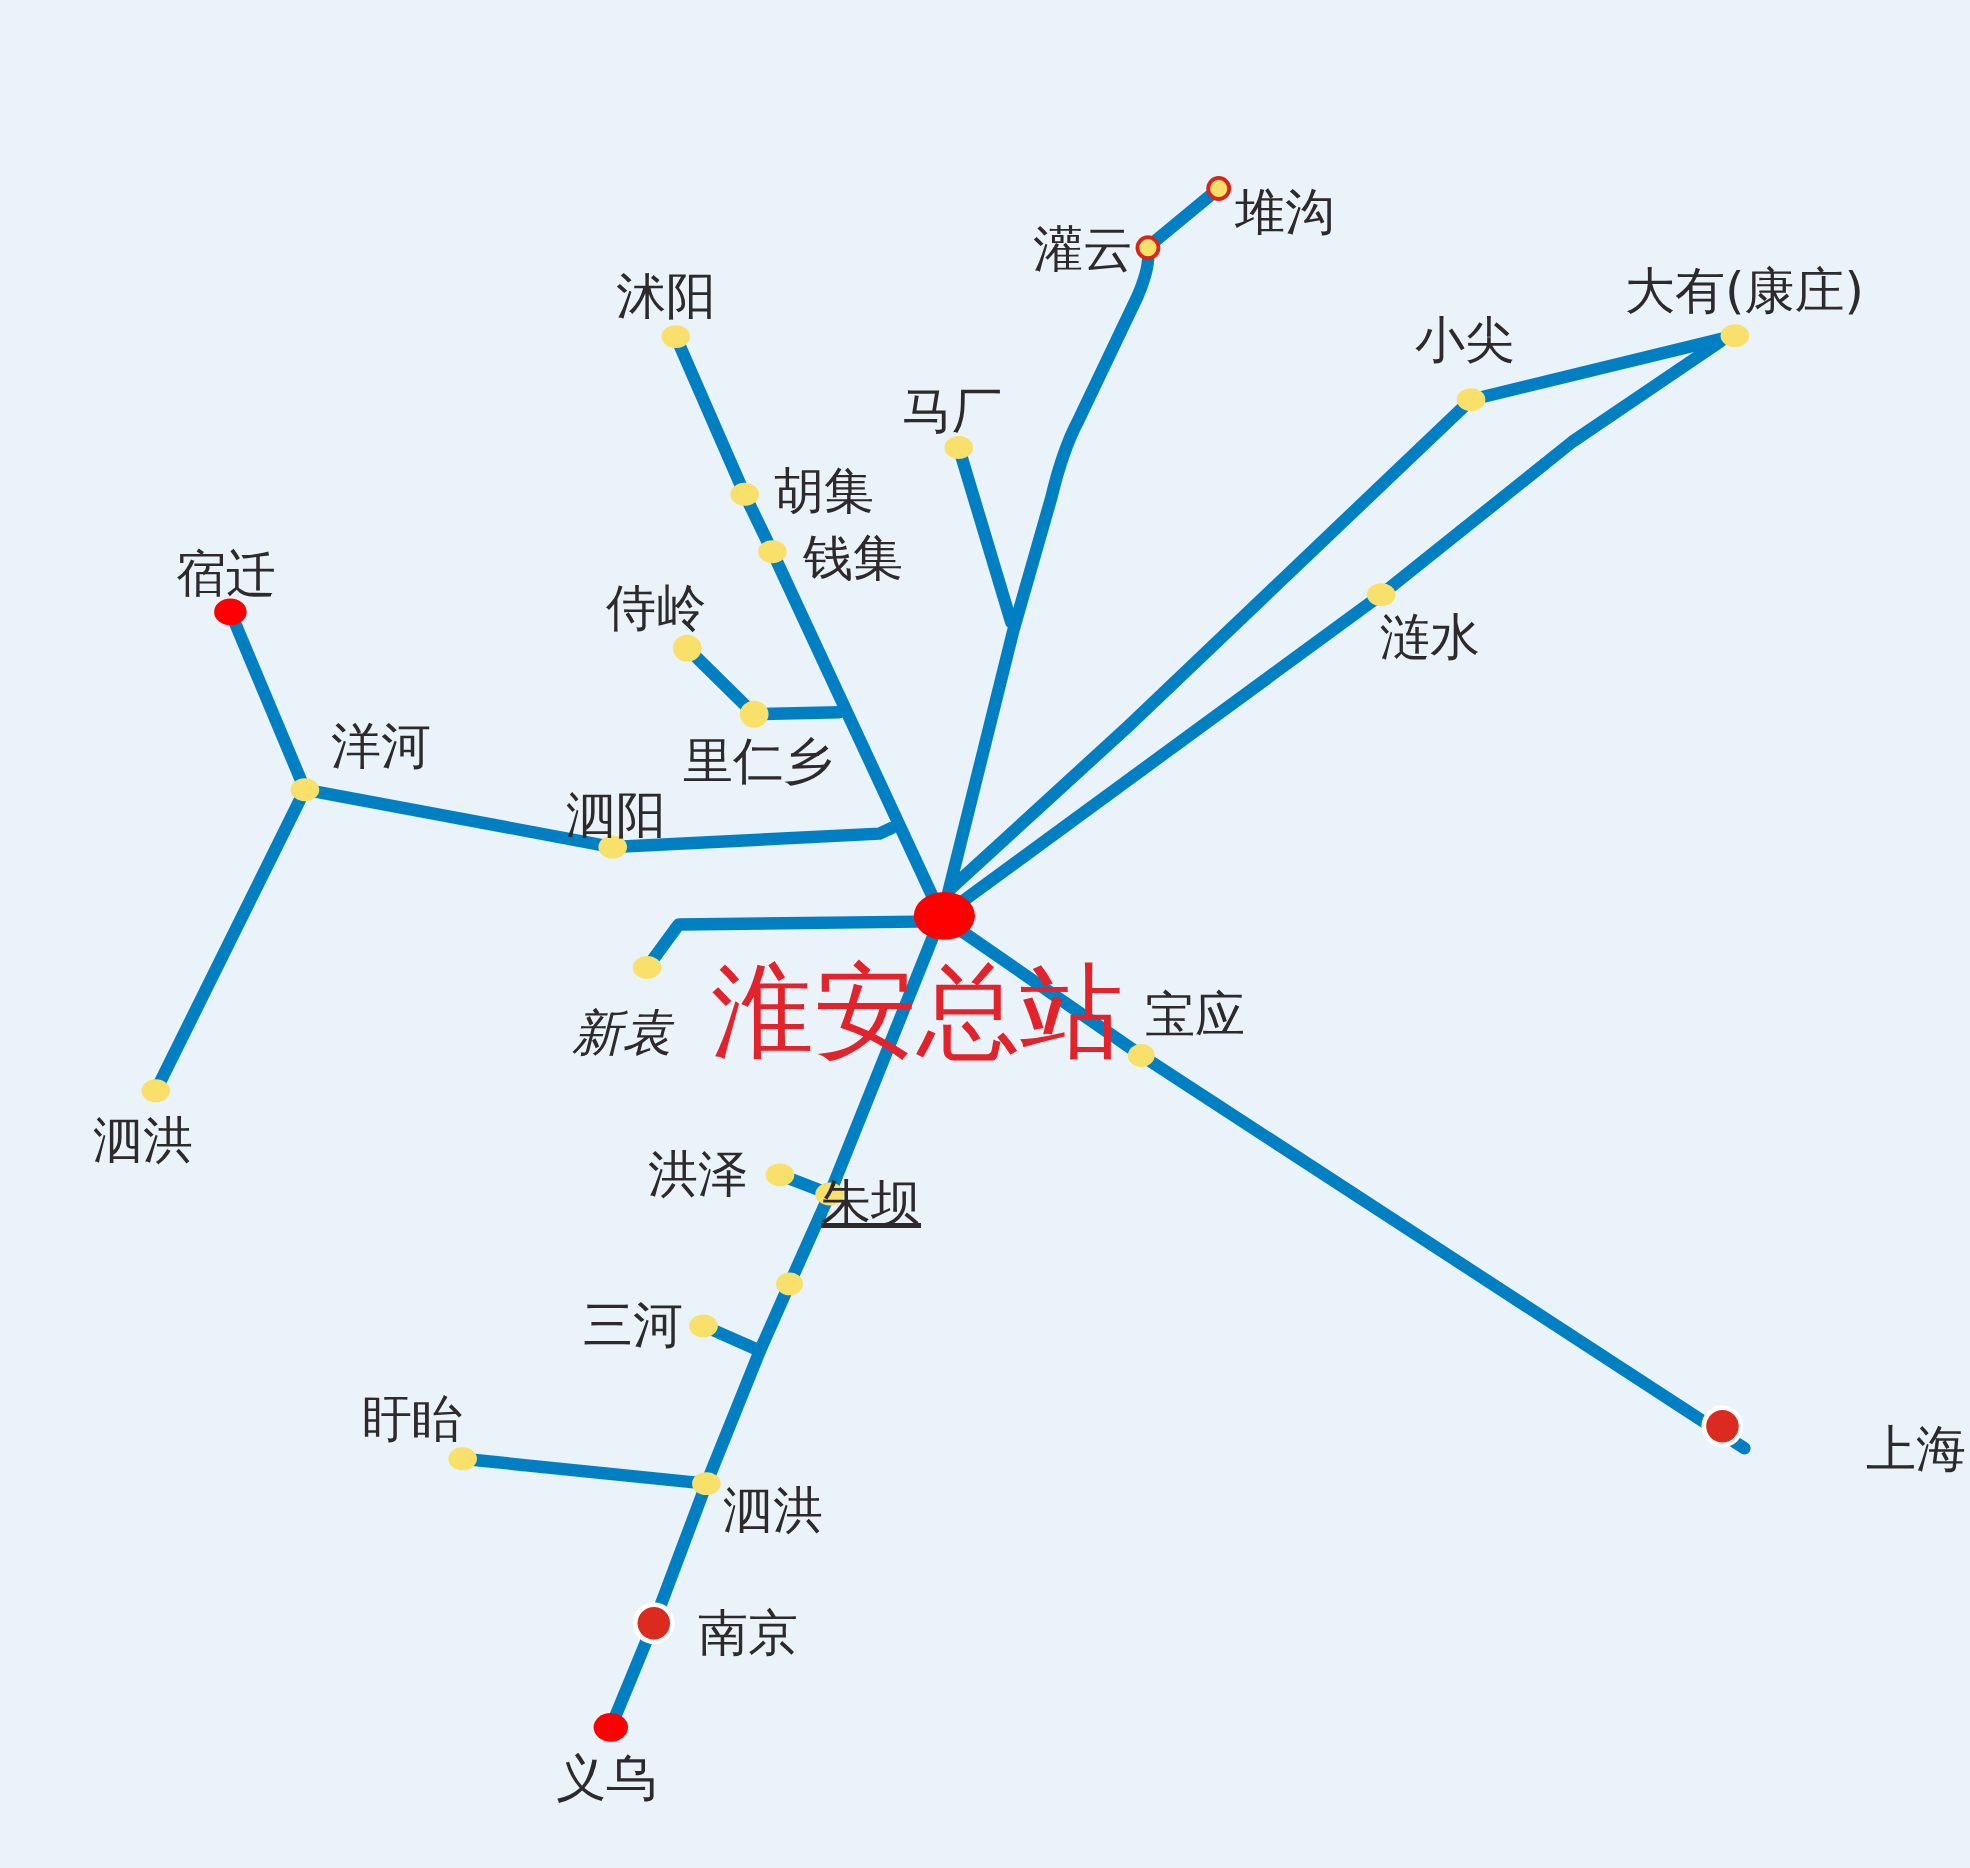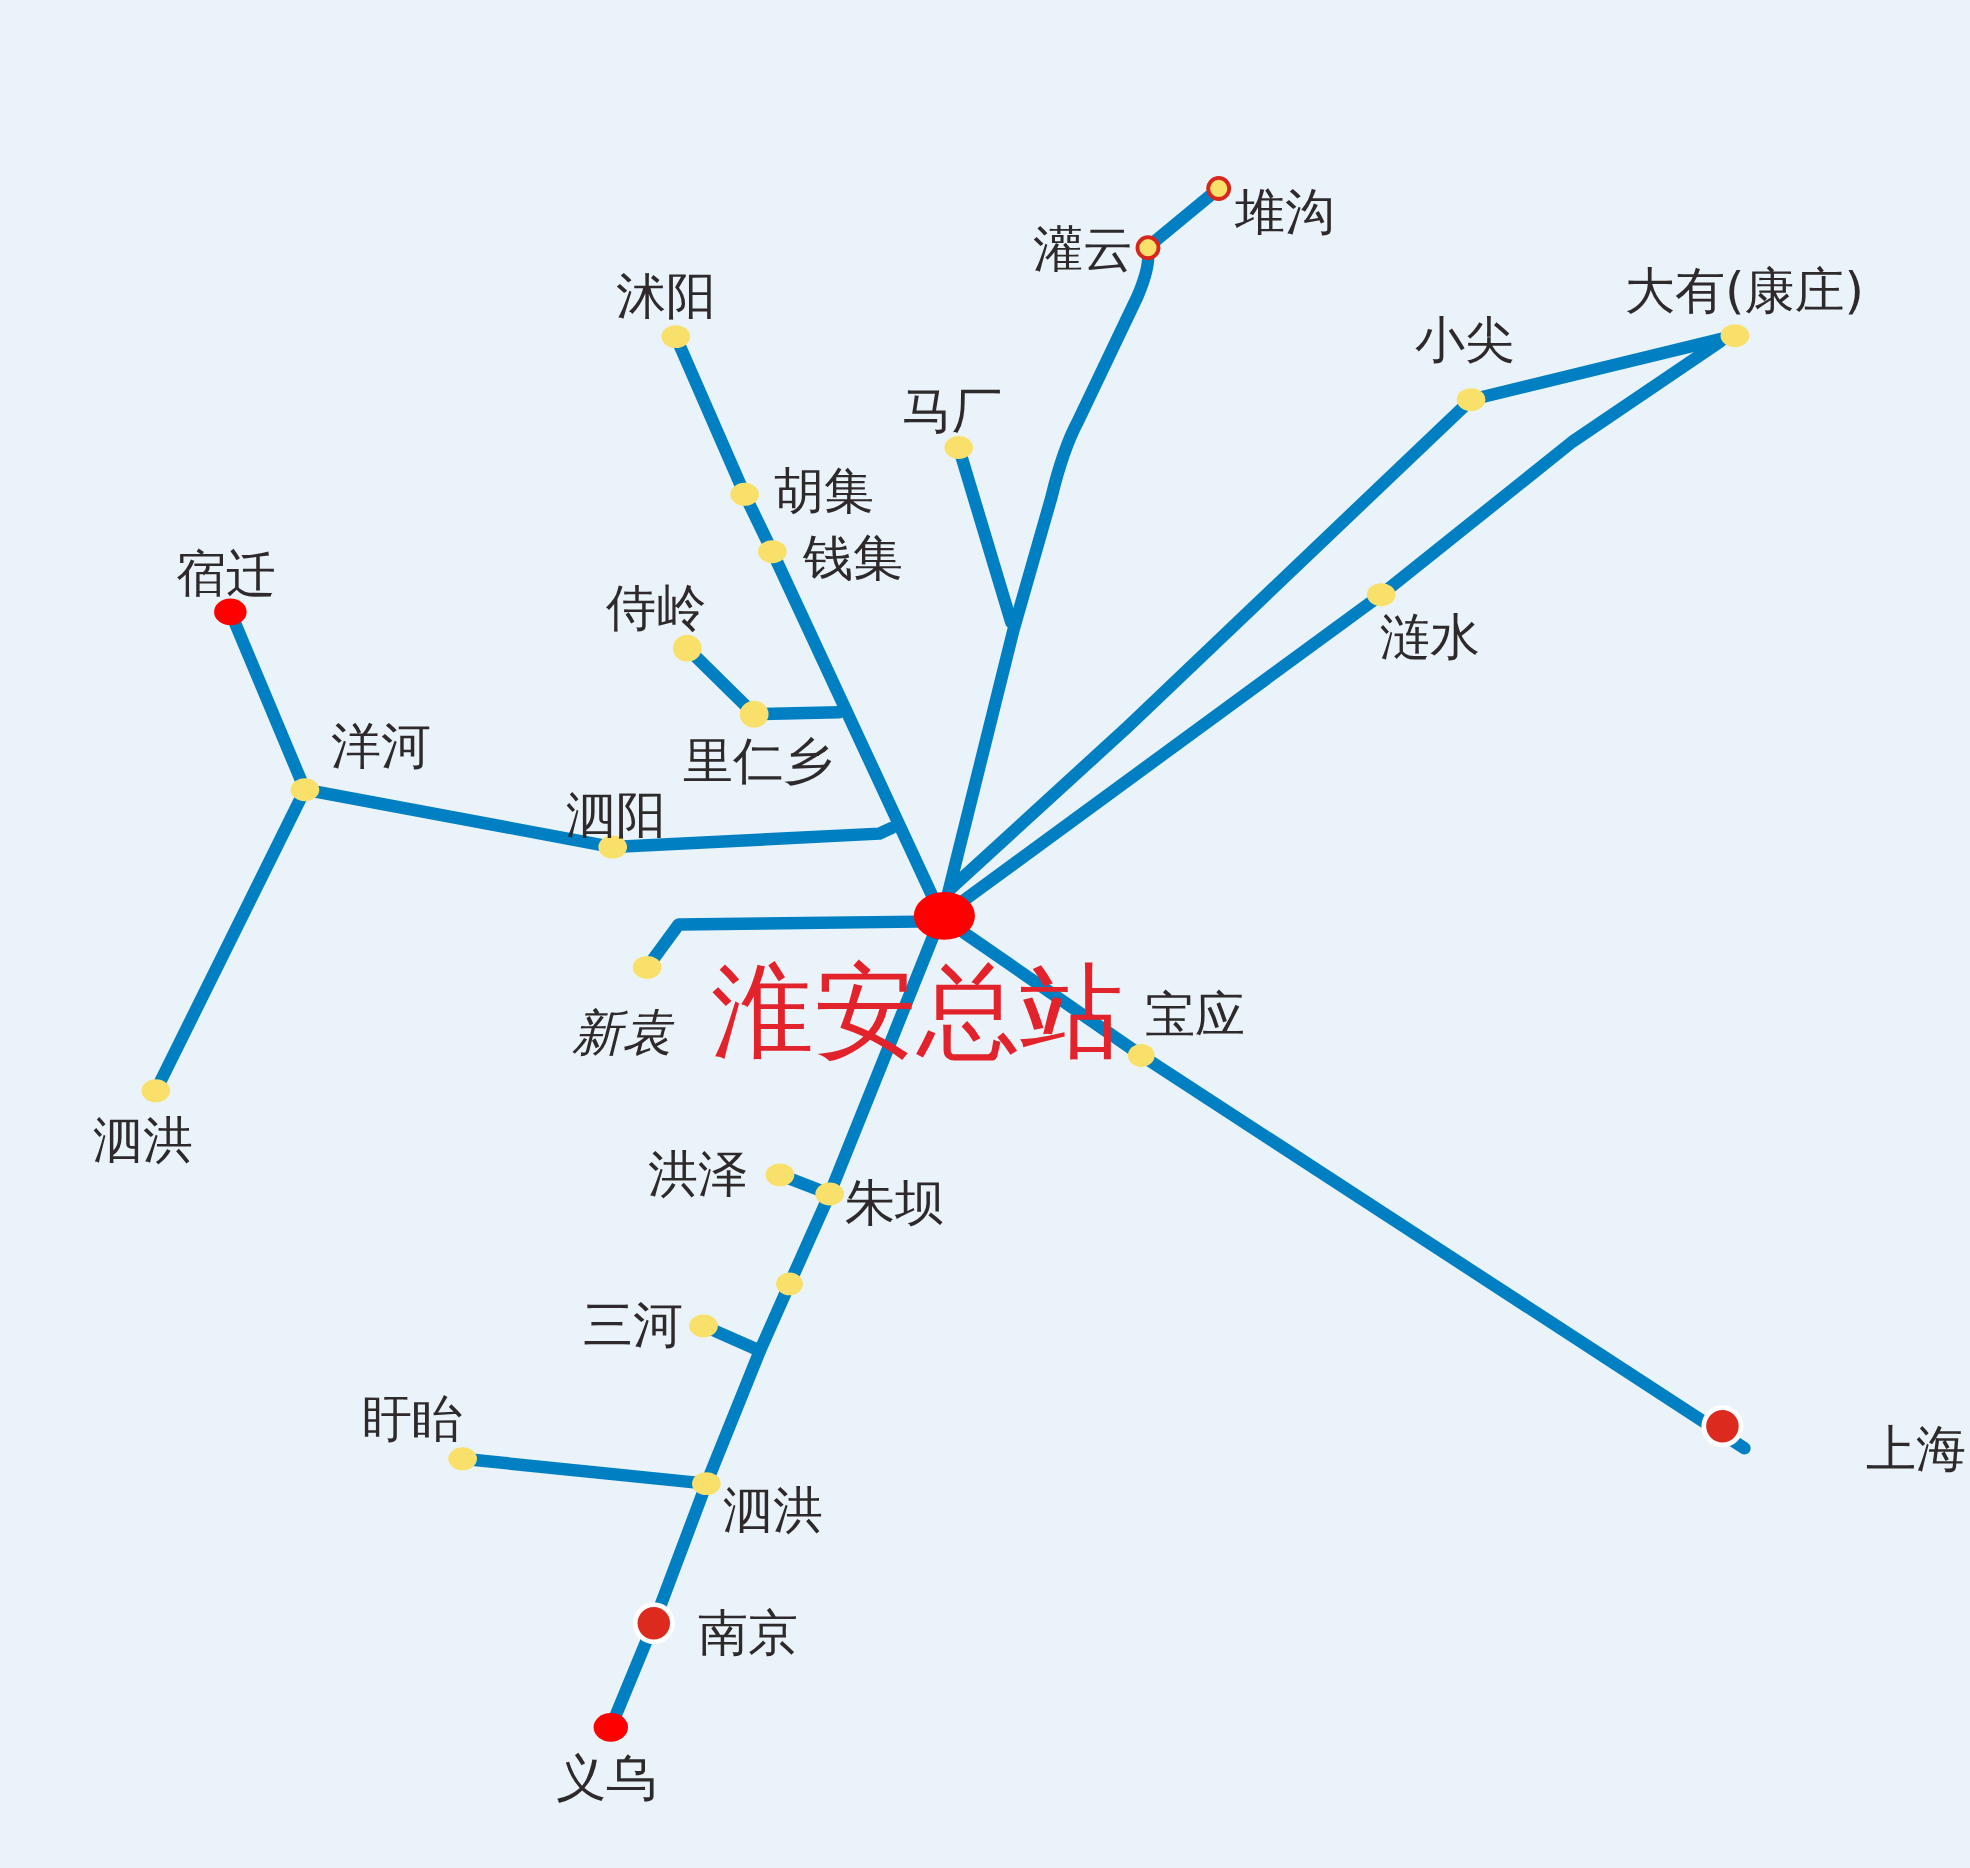--- a/index.html
+++ b/index.html
@@ -93,19 +93,19 @@
 <div class="lbl" style="left:1013px; top:224px;margin-left:20px;">灌云</div>
 <div class="lbl" style="left:1235px; top:187px;">堆沟</div>
 <div class="lbl" style="left:1415px; top:315px;">小尖</div>
 <div class="lbl" style="left:1625px; top:266px;">大有(康庄)</div>
 <div class="lbl" style="left:1380px; top:612px;">涟水</div>
 <div class="lbl" style="left:572px; top:1008px;font-style:italic;">新袁</div>
 <div class="hub-title" style="left:711px; top:960px;">淮安总站</div>
 <div class="lbl" style="left:1145px; top:990px;">宝应</div>
 <div class="lbl" style="left:1866px; top:1424px;text-align:right;">上海</div>
 <div class="lbl" style="left:648px; top:1149px;">洪泽</div>
-<div class="lbl" style="left:845px; top:1178px;">朱坝</div>
+<div class="lbl" style="left:821px; top:1178px;text-decoration:underline;">朱坝</div>
 <div class="lbl" style="left:583px; top:1300px;">三河</div>
 <div class="lbl" style="left:350px; top:1394px;margin-left:12px;">盱眙</div>
 <div class="lbl" style="left:723px; top:1485px;">泗洪</div>
 <div class="lbl" style="left:698px; top:1608px;">南京</div>
 <div class="lbl" style="left:556px; top:1753px;">义乌</div>
 
 
 </body></html>

